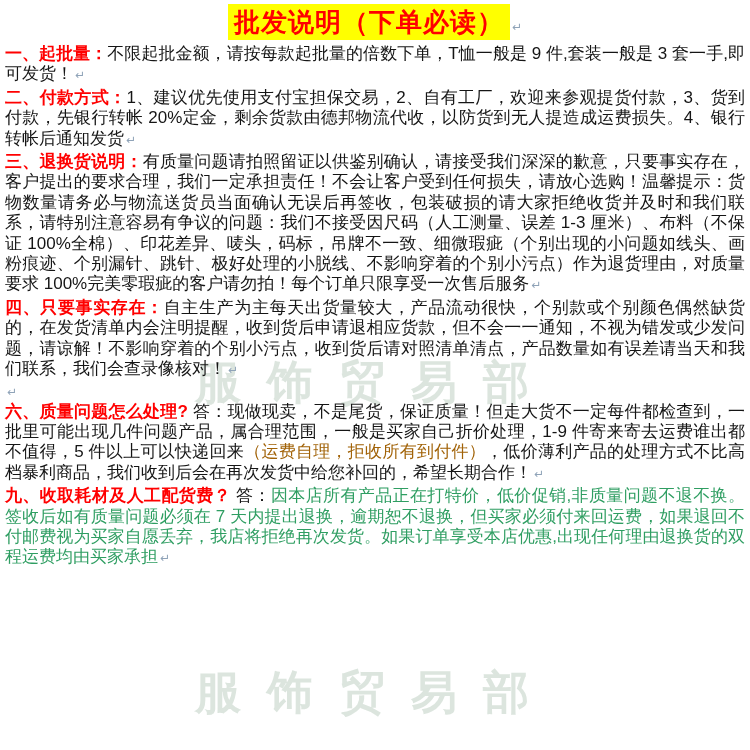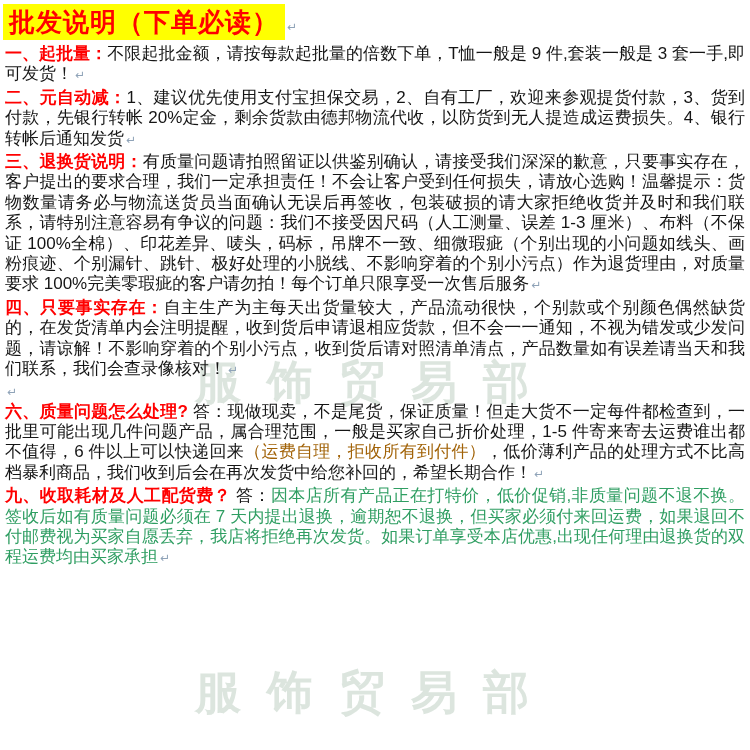--- a/index.html
+++ b/index.html
@@ -10,21 +10,21 @@
   }
   .page{position:relative;width:750px;height:750px;}
   .watermark{
     position:absolute;left:0;width:750px;white-space:nowrap;overflow:hidden;
     font-size:46px;font-weight:bold;letter-spacing:26px;
     color:rgba(150,175,155,0.33);z-index:0;pointer-events:none;text-align:center;
   }
   .wm1{top:352px;}
   .wm2{top:662px;}
   .content{position:relative;z-index:1;padding:3px 3px 0 3px;}
-  .title-row{margin:1px 0 4px 0;}
+  .title-row{text-align:center;margin:1px 0 4px 0;}
   .doc-title{
     display:inline-block;background:#ffff00;color:#ff0000;
     font-weight:bold;font-size:26px;line-height:34px;padding:1px 6px;
     letter-spacing:1px;
   }
   .para{
     margin:2px;font-size:17px;line-height:20.4px;color:#151515;
     text-align:justify;word-break:break-all;
   }
   .para.empty{line-height:15px;}
@@ -41,22 +41,22 @@
   <div class="watermark wm1">服饰贸易部</div>
   <div class="watermark wm2">服饰贸易部</div>
 
   <div class="content">
     <div class="title-row">
       <span class="doc-title">批发说明（下单必读）</span><span class="pmark">↵</span>
     </div>
 
     <div id="sections">
         <p class="para"><span class="run red">一、起批量：</span><span class="run body">不限起批金额，请按每款起批量的倍数下单，T恤一般是 9 件,套装一般是 3 套一手,即可发货！</span><span class="pmark">↵</span></p>
-        <p class="para"><span class="run red">二、元自动减：</span><span class="run body">1、建议优先使用支付宝担保交易，2、自有工厂，欢迎来参观提货付款，3、货到付款，先银行转帐 20%定金，剩余货款由德邦物流代收，以防货到无人提造成运费损失。4、银行转帐后通知发货</span><span class="pmark">↵</span></p>
+        <p class="para"><span class="run red">二、付款方式：</span><span class="run body">1、建议优先使用支付宝担保交易，2、自有工厂，欢迎来参观提货付款，3、货到付款，先银行转帐 20%定金，剩余货款由德邦物流代收，以防货到无人提造成运费损失。4、银行转帐后通知发货</span><span class="pmark">↵</span></p>
         <p class="para"><span class="run red">三、退换货说明：</span><span class="run body">有质量问题请拍照留证以供鉴别确认，请接受我们深深的歉意，只要事实存在，客户提出的要求合理，我们一定承担责任！不会让客户受到任何损失，请放心选购！温馨提示：货物数量请务必与物流送货员当面确认无误后再签收，包装破损的请大家拒绝收货并及时和我们联系，请特别注意容易有争议的问题：我们不接受因尺码（人工测量、误差 1-3 厘米）、布料（不保证 100%全棉）、印花差异、唛头，码标，吊牌不一致、细微瑕疵（个别出现的小问题如线头、画粉痕迹、个别漏针、跳针、极好处理的小脱线、不影响穿着的个别小污点）作为退货理由，对质量要求 100%完美零瑕疵的客户请勿拍！每个订单只限享受一次售后服务</span><span class="pmark">↵</span></p>
         <p class="para"><span class="run red">四、只要事实存在：</span><span class="run body">自主生产为主每天出货量较大，产品流动很快，个别款或个别颜色偶然缺货的，在发货清单内会注明提醒，收到货后申请退相应货款，但不会一一通知，不视为错发或少发问题，请谅解！不影响穿着的个别小污点，收到货后请对照清单清点，产品数量如有误差请当天和我们联系，我们会查录像核对！</span><span class="pmark">↵</span></p>
         <p class="para empty"><span class="pmark">↵</span></p>
-        <p class="para"><span class="run red">六、质量问题怎么处理? </span><span class="run body">答：现做现卖，不是尾货，保证质量！但走大货不一定每件都检查到，一批里可能出现几件问题产品，属合理范围，一般是买家自己折价处理，1-5 件寄来寄去运费谁出都不值得，6 件以上可以快递回来</span><span class="run green2">（运费自理，拒收所有到付件）</span><span class="run body">，低价薄利产品的处理方式不比高档暴利商品，我们收到后会在再次发货中给您补回的，希望长期合作！</span><span class="pmark">↵</span></p>
+        <p class="para"><span class="run red">六、质量问题怎么处理? </span><span class="run body">答：现做现卖，不是尾货，保证质量！但走大货不一定每件都检查到，一批里可能出现几件问题产品，属合理范围，一般是买家自己折价处理，1-9 件寄来寄去运费谁出都不值得，5 件以上可以快递回来</span><span class="run green2">（运费自理，拒收所有到付件）</span><span class="run body">，低价薄利产品的处理方式不比高档暴利商品，我们收到后会在再次发货中给您补回的，希望长期合作！</span><span class="pmark">↵</span></p>
         <p class="para"><span class="run red">九、收取耗材及人工配货费？ </span><span class="run body">答：</span><span class="run green">因本店所有产品正在打特价，低价促销,非质量问题不退不换。签收后如有质量问题必须在 7 天内提出退换，逾期恕不退换，但买家必须付来回运费，如果退回不付邮费视为买家自愿丢弃，我店将拒绝再次发货。如果订单享受本店优惠,出现任何理由退换货的双程运费均由买家承担</span><span class="pmark">↵</span></p>
       </div>
 
   </div>
 </div>
 
 </body></html>

